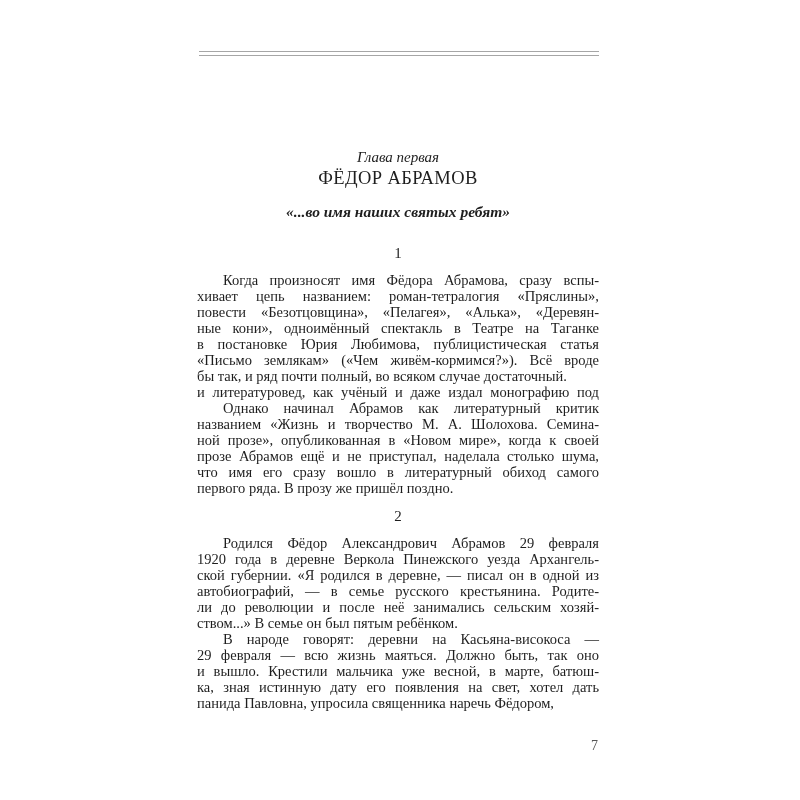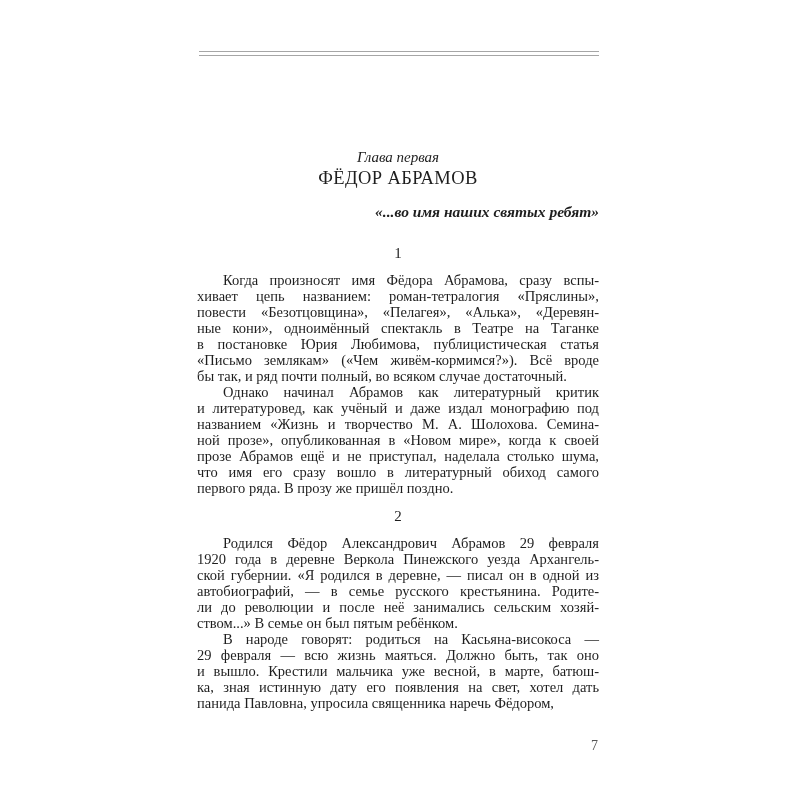--- a/index.html
+++ b/index.html
@@ -40,21 +40,21 @@
   .title {
     margin: 0;
     text-align: center;
     font-weight: normal;
     font-size: 18.5px;
     line-height: 24px;
     letter-spacing: 0.4px;
   }
   .epigraph {
     margin-top: 13px;
-    text-align: right;
+    text-align: center;
     font-weight: bold;
     font-style: italic;
     font-size: 15.5px;
     line-height: 18px;
   }
   .section-number {
     margin: 12px 0 11px 0;
     text-align: center;
     font-size: 15px;
     line-height: 16px;
@@ -104,41 +104,41 @@
           <div class="paragraph">
             <div class="line indent just">Когда произносят имя Фёдора Абрамова, сразу вспы-</div>
             <div class="line just">хивает цепь названием: роман-тетралогия «Пряслины»,</div>
             <div class="line just">повести «Безотцовщина», «Пелагея», «Алька», «Деревян-</div>
             <div class="line just">ные кони», одноимённый спектакль в Театре на Таганке</div>
             <div class="line just">в постановке Юрия Любимова, публицистическая статья</div>
             <div class="line just">«Письмо землякам» («Чем живём-кормимся?»). Всё вроде</div>
             <div class="line">бы так, и ряд почти полный, во всяком случае достаточный.</div>
           </div>
           <div class="paragraph">
+            <div class="line just">и литературовед, как учёный и даже издал монографию под</div>
             <div class="line indent just">Однако начинал Абрамов как литературный критик</div>
-            <div class="line just">и литературовед, как учёный и даже издал монографию под</div>
             <div class="line just">названием «Жизнь и творчество М. А. Шолохова. Семина-</div>
             <div class="line just">ной прозе», опубликованная в «Новом мире», когда к своей</div>
             <div class="line just">прозе Абрамов ещё и не приступал, наделала столько шума,</div>
             <div class="line just">что имя его сразу вошло в литературный обиход самого</div>
             <div class="line">первого ряда. В прозу же пришёл поздно.</div>
           </div>
         </div>
         <div class="section">
           <div class="section-number">2</div>
           <div class="paragraph">
             <div class="line indent just">Родился Фёдор Александрович Абрамов 29 февраля</div>
             <div class="line just">1920 года в деревне Веркола Пинежского уезда Архангель-</div>
             <div class="line just">ской губернии. «Я родился в деревне, — писал он в одной из</div>
             <div class="line just">автобиографий, — в семье русского крестьянина. Родите-</div>
             <div class="line just">ли до революции и после неё занимались сельским хозяй-</div>
             <div class="line">ством...» В семье он был пятым ребёнком.</div>
           </div>
           <div class="paragraph">
-            <div class="line indent just">В народе говорят: родиться на Касьяна-високоса —</div>
+            <div class="line indent just">В народе говорят: деревни на Касьяна-високоса —</div>
             <div class="line just">29 февраля — всю жизнь маяться. Должно быть, так оно</div>
             <div class="line just">и вышло. Крестили мальчика уже весной, в марте, батюш-</div>
             <div class="line just">ка, зная истинную дату его появления на свет, хотел дать</div>
             <div class="line">панида Павловна, упросила священника наречь Фёдором,</div>
           </div>
         </div>
       </div>
   </div>
   <div class="page-number">7</div>
 </div>

